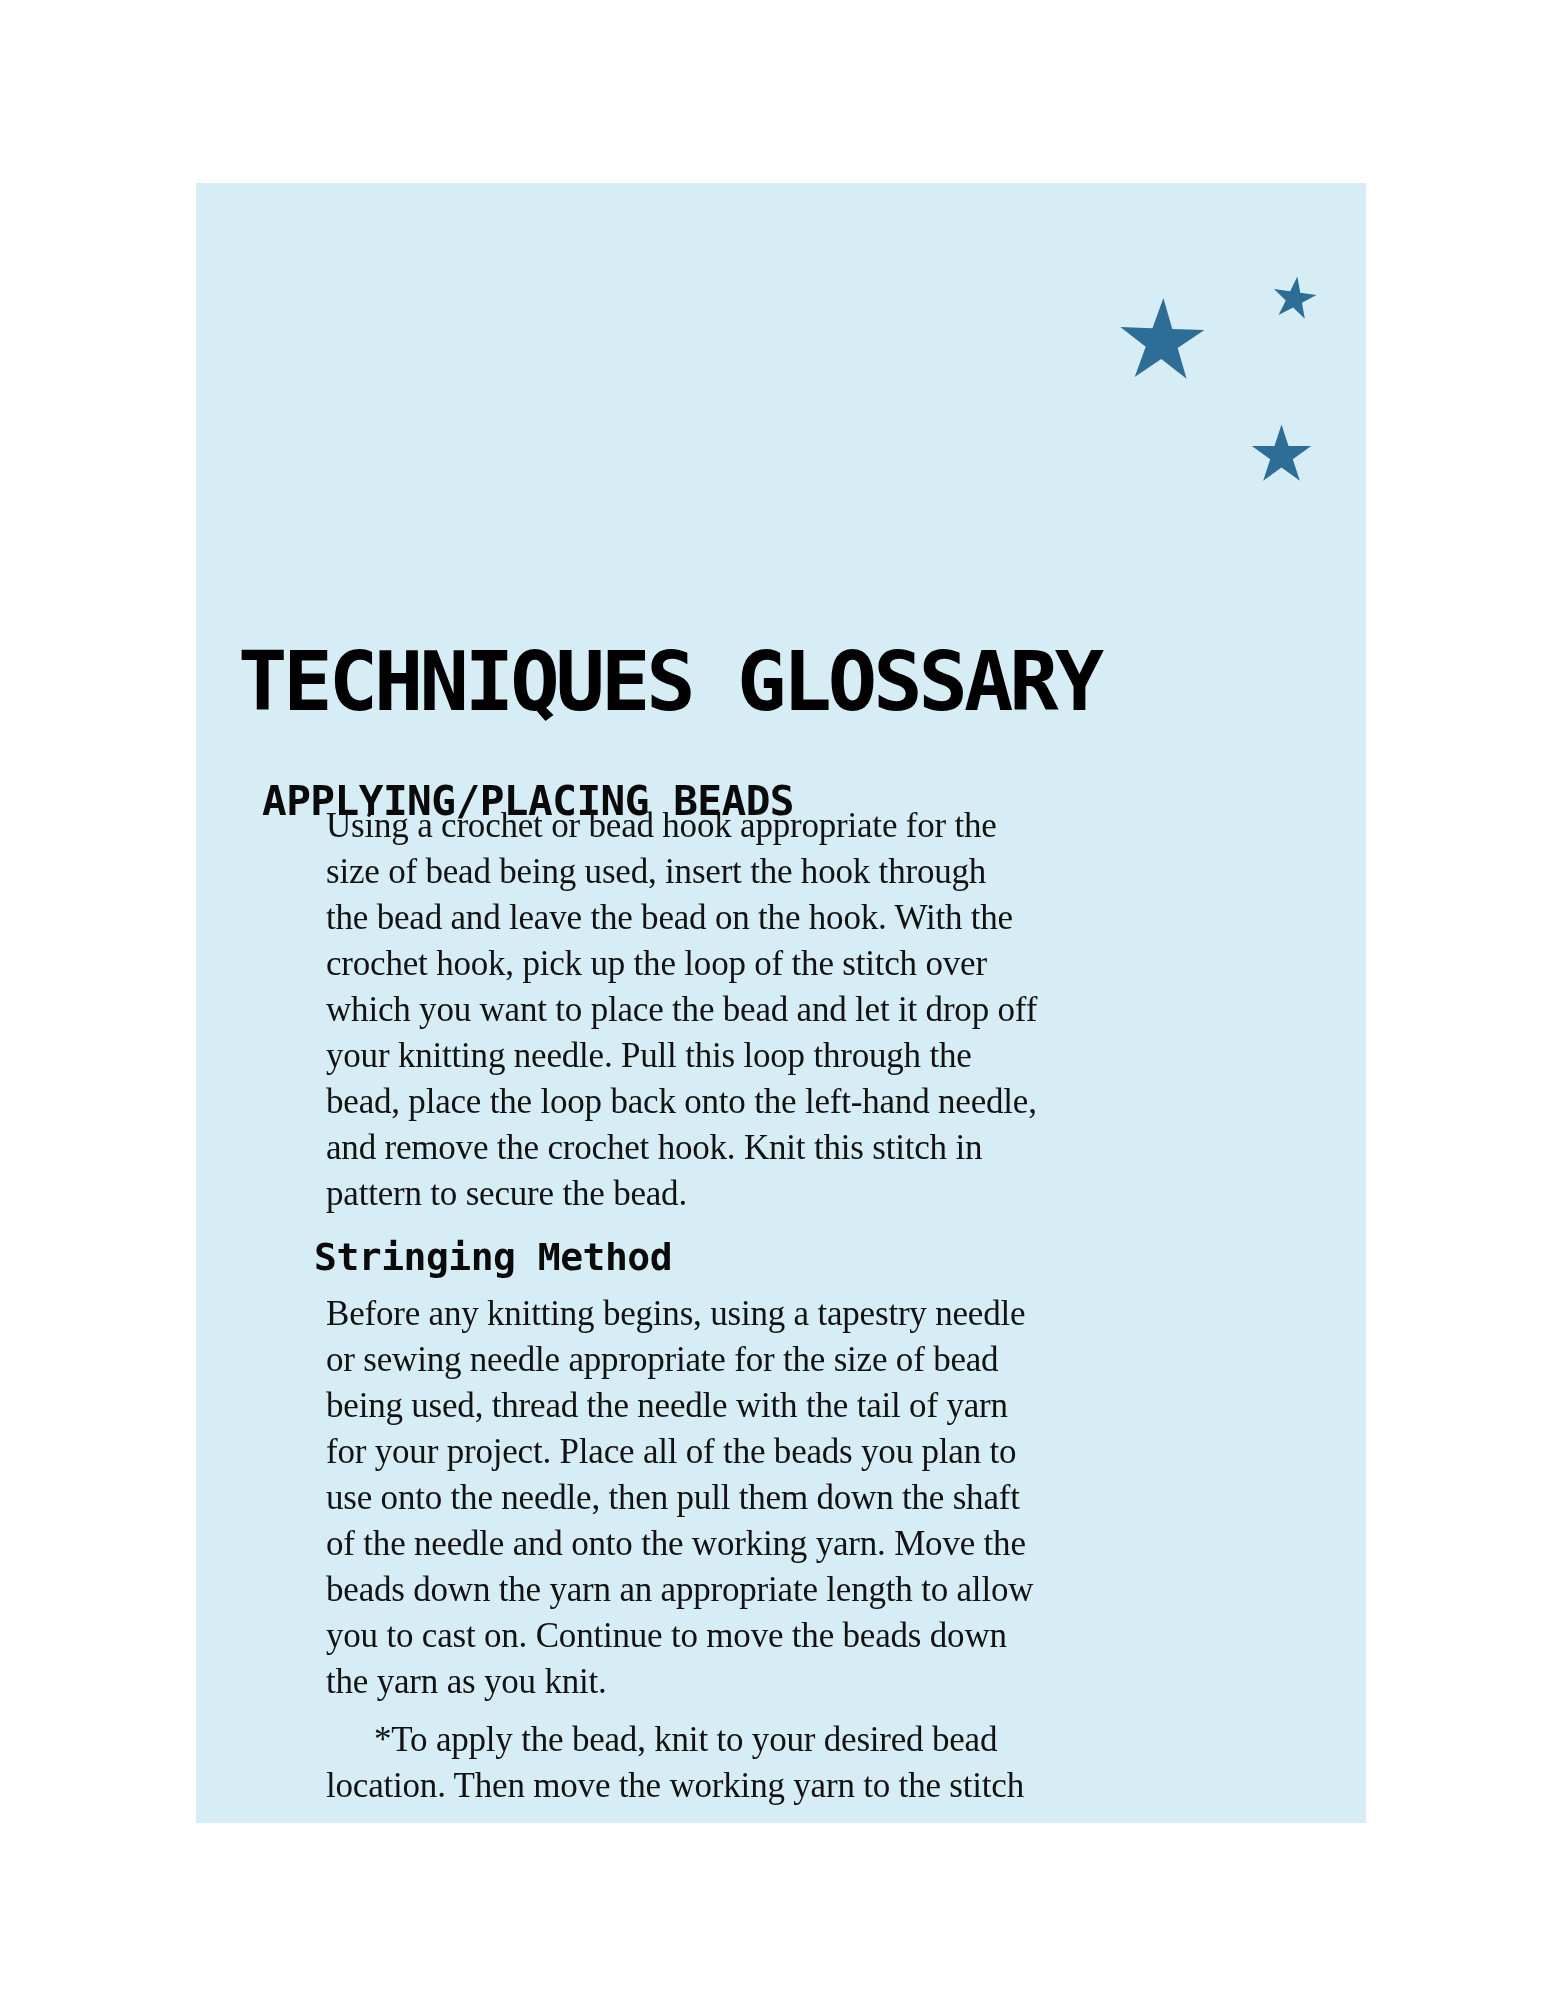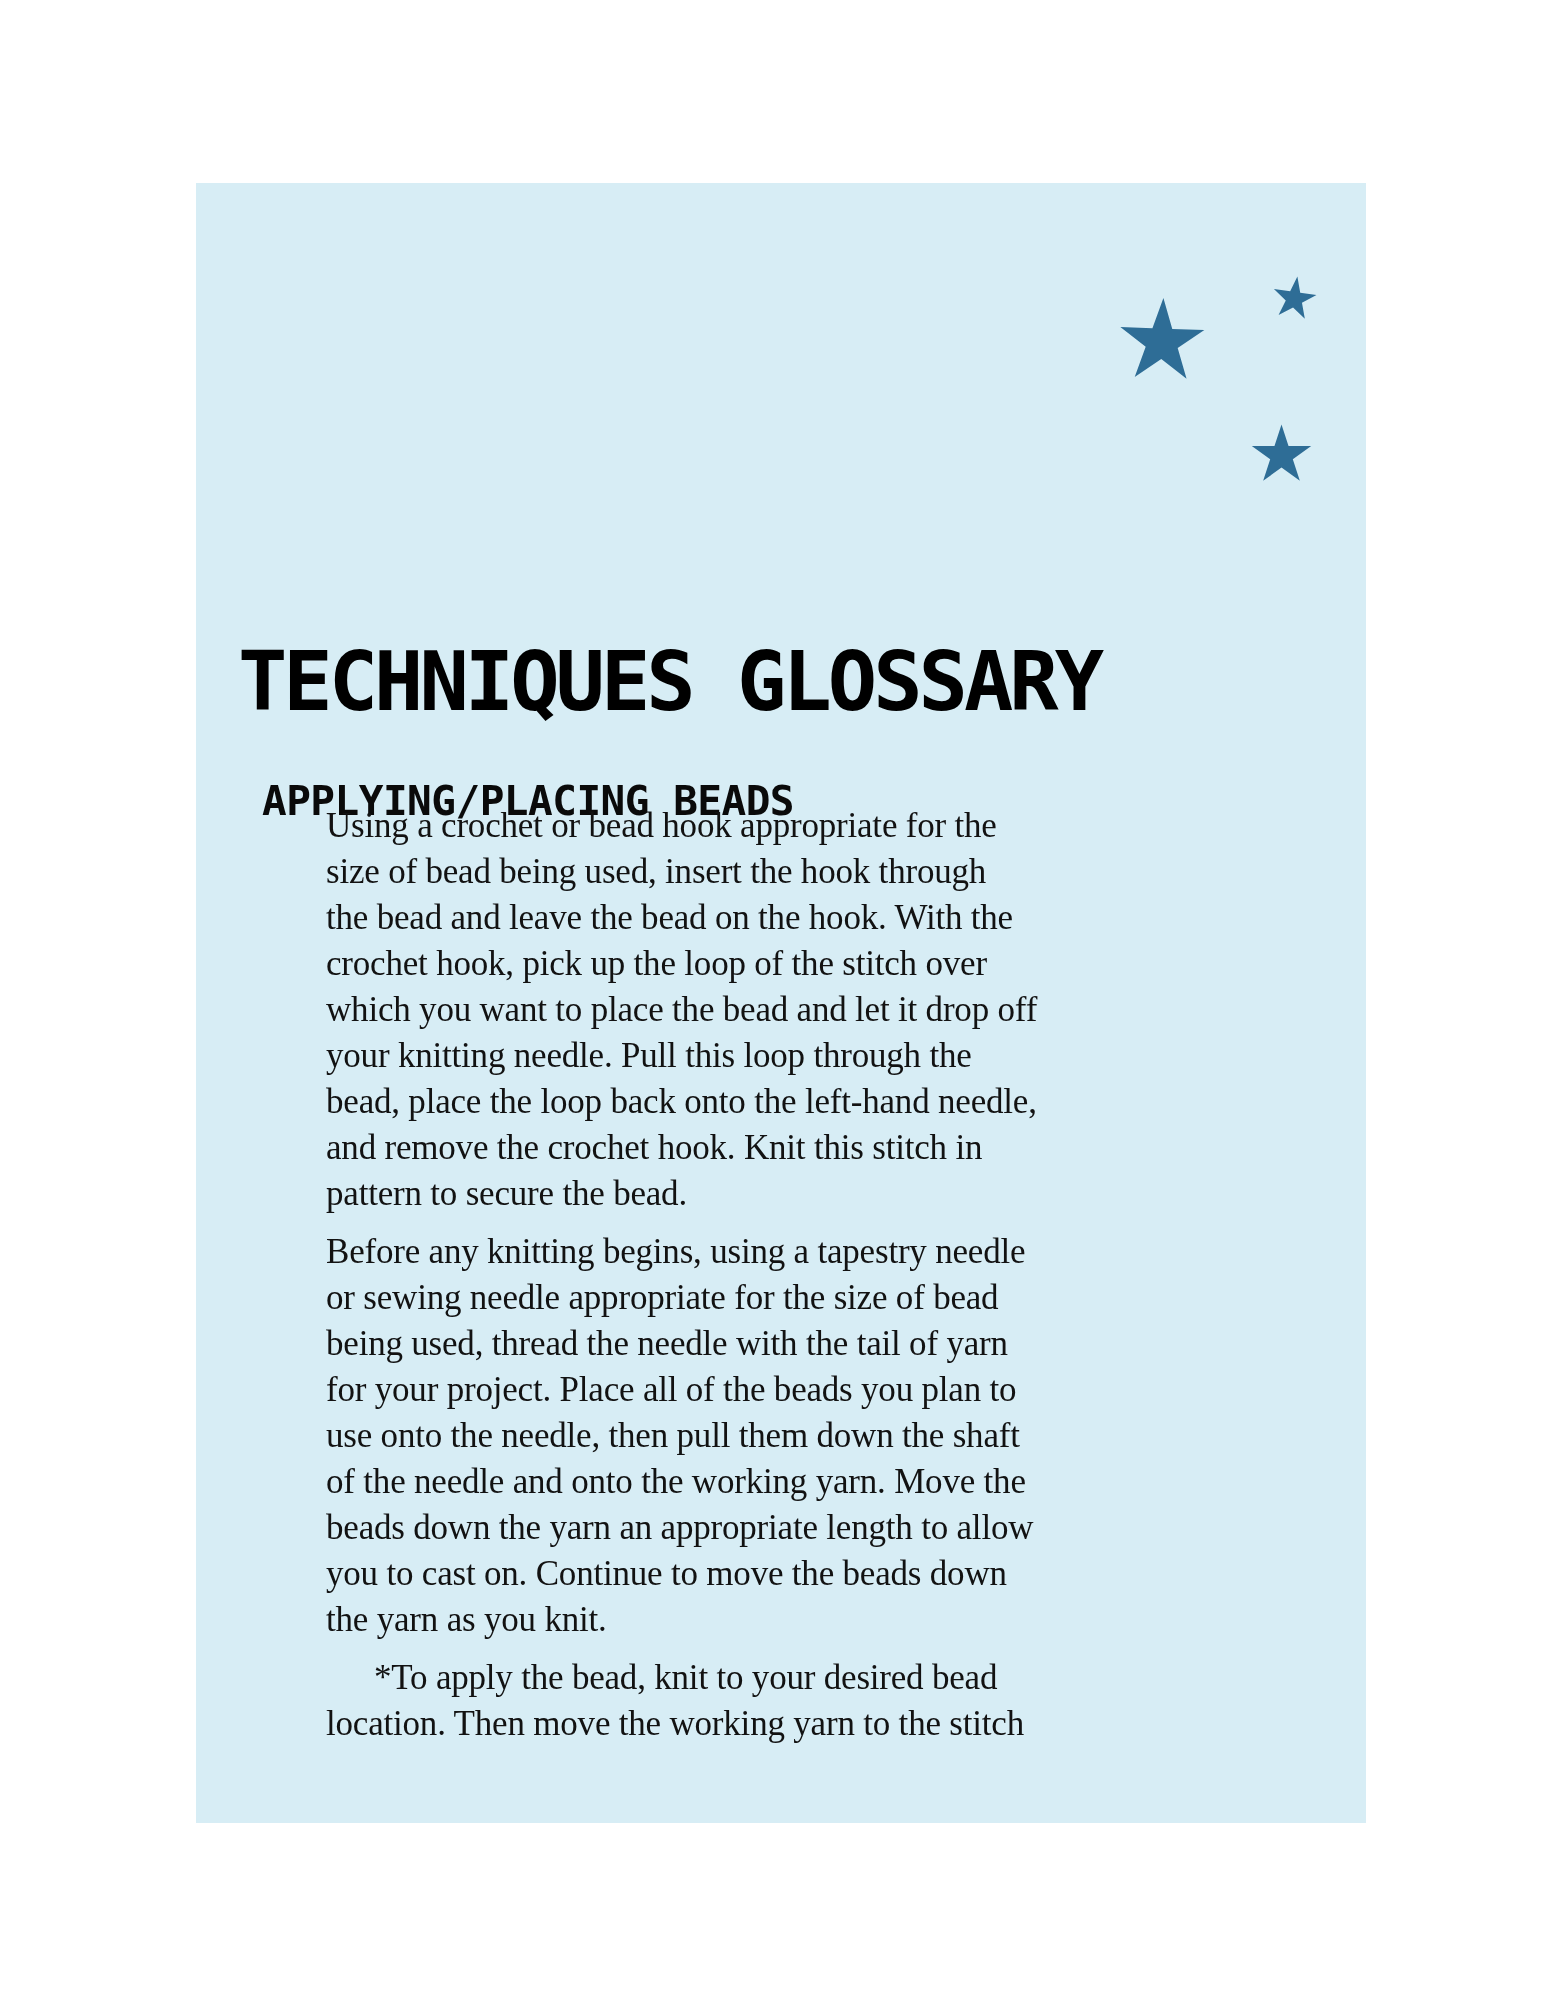--- a/index.html
+++ b/index.html
@@ -122,20 +122,21 @@
       <p class="body-para">Using a crochet or bead hook appropriate for the
 size of bead being used, insert the hook through
 the bead and leave the bead on the hook. With the
 crochet hook, pick up the loop of the stitch over
 which you want to place the bead and let it drop off
 your knitting needle. Pull this loop through the
 bead, place the loop back onto the left-hand needle,
 and remove the crochet hook. Knit this stitch in
 pattern to secure the bead.</p>
 
+      <h3 class="subsection-heading second">Stringing Method</h3>
 
       <p class="body-para">Before any knitting begins, using a tapestry needle
 or sewing needle appropriate for the size of bead
 being used, thread the needle with the tail of yarn
 for your project. Place all of the beads you plan to
 use onto the needle, then pull them down the shaft
 of the needle and onto the working yarn. Move the
 beads down the yarn an appropriate length to allow
 you to cast on. Continue to move the beads down
 the yarn as you knit.</p>

